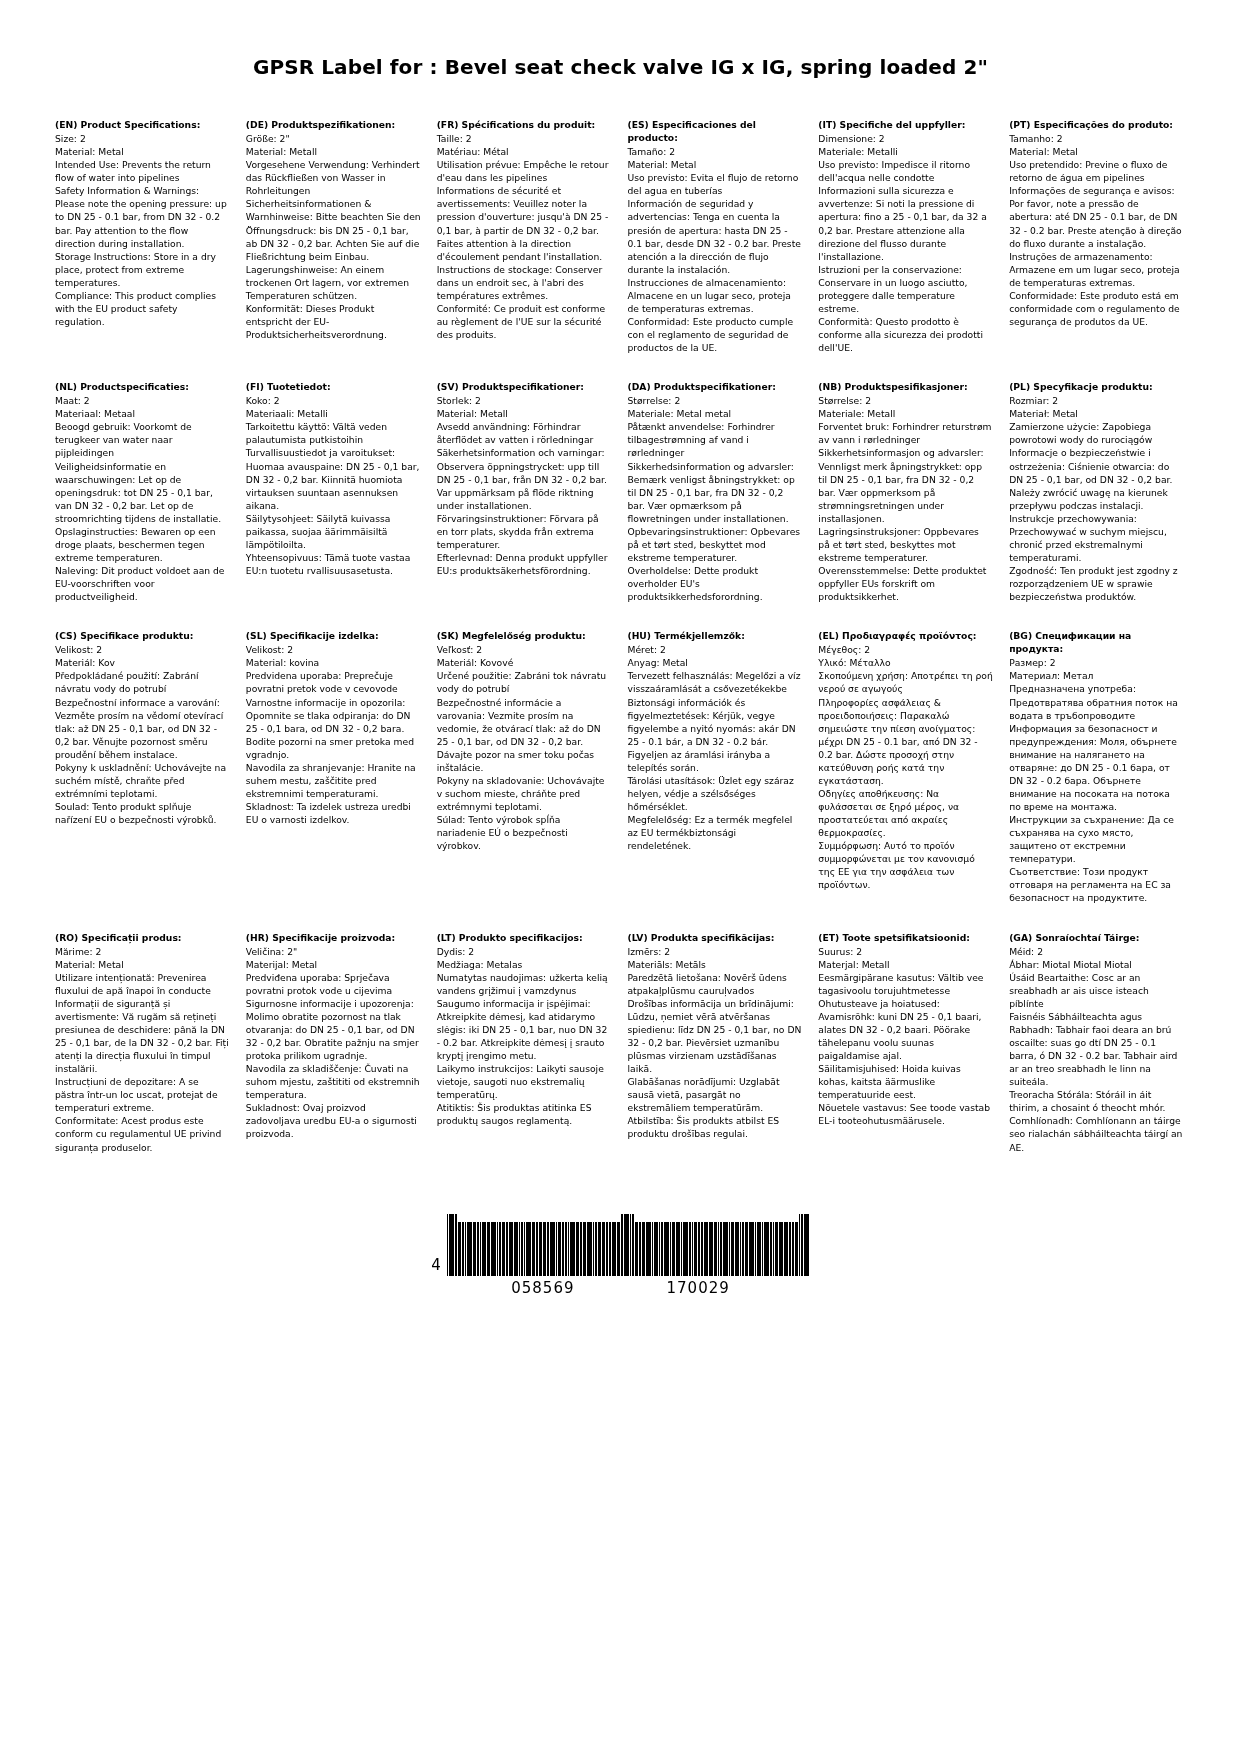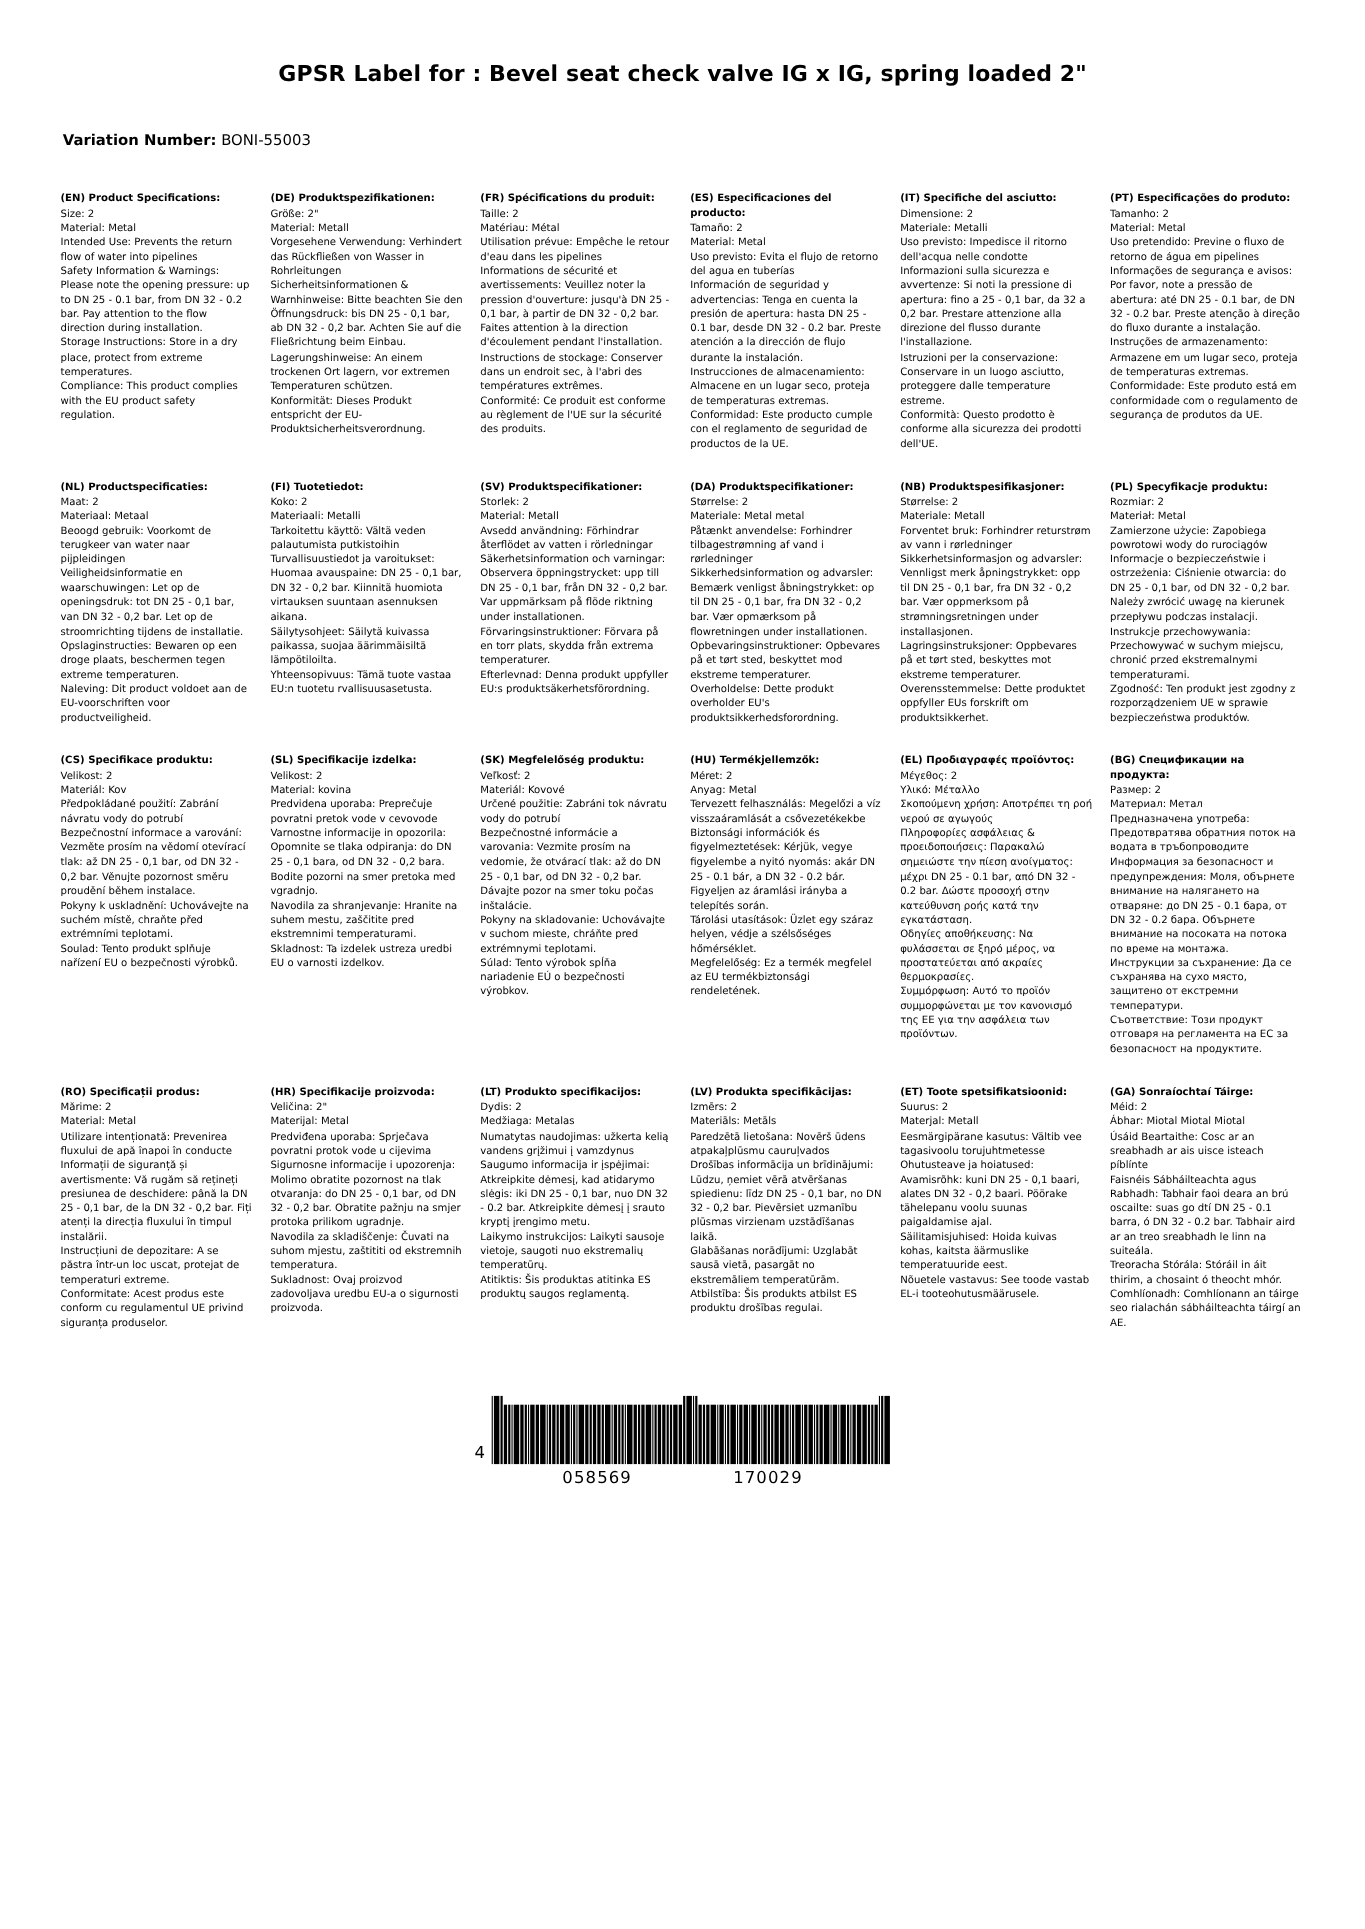--- a/index.html
+++ b/index.html
@@ -117,45 +117,41 @@
   }
 </style>
 </head>
 <body>
 
 <div class="page">
 
   <div class="doc-title">GPSR Label for : Bevel seat check valve IG x IG, spring loaded 2"</div>
 
   <div class="meta">
-    <div class="row">
-      <span class="lbl">Variation Number:</span>
-      <span class="val">BONI-55003</span>
-    </div>
   </div>
 
   <div class="spec-grid">
     <div class="spec-cell">
       <span class="hdr">(EN) Product Specifications:</span>
       <span class="body"><span class="line">Size: 2</span><span class="line">Material: Metal</span><span class="line">Intended Use: Prevents the return flow of water into pipelines</span><span class="line">Safety Information &amp; Warnings: Please note the opening pressure: up to DN 25 - 0.1 bar, from DN 32 - 0.2 bar. Pay attention to the flow direction during installation.</span><span class="line">Storage Instructions: Store in a dry place, protect from extreme temperatures.</span><span class="line">Compliance: This product complies with the EU product safety regulation.</span></span>
     </div>
     <div class="spec-cell">
       <span class="hdr">(DE) Produktspezifikationen:</span>
       <span class="body"><span class="line">Größe: 2"</span><span class="line">Material: Metall</span><span class="line">Vorgesehene Verwendung: Verhindert das Rückfließen von Wasser in Rohrleitungen</span><span class="line">Sicherheitsinformationen &amp; Warnhinweise: Bitte beachten Sie den Öffnungsdruck: bis DN 25 - 0,1 bar, ab DN 32 - 0,2 bar. Achten Sie auf die Fließrichtung beim Einbau.</span><span class="line">Lagerungshinweise: An einem trockenen Ort lagern, vor extremen Temperaturen schützen.</span><span class="line">Konformität: Dieses Produkt entspricht der EU-Produktsicherheitsverordnung.</span></span>
     </div>
     <div class="spec-cell">
       <span class="hdr">(FR) Spécifications du produit:</span>
       <span class="body"><span class="line">Taille: 2</span><span class="line">Matériau: Métal</span><span class="line">Utilisation prévue: Empêche le retour d'eau dans les pipelines</span><span class="line">Informations de sécurité et avertissements: Veuillez noter la pression d'ouverture: jusqu'à DN 25 - 0,1 bar, à partir de DN 32 - 0,2 bar. Faites attention à la direction d'écoulement pendant l'installation.</span><span class="line">Instructions de stockage: Conserver dans un endroit sec, à l'abri des températures extrêmes.</span><span class="line">Conformité: Ce produit est conforme au règlement de l'UE sur la sécurité des produits.</span></span>
     </div>
     <div class="spec-cell">
       <span class="hdr">(ES) Especificaciones del producto:</span>
       <span class="body"><span class="line">Tamaño: 2</span><span class="line">Material: Metal</span><span class="line">Uso previsto: Evita el flujo de retorno del agua en tuberías</span><span class="line">Información de seguridad y advertencias: Tenga en cuenta la presión de apertura: hasta DN 25 - 0.1 bar, desde DN 32 - 0.2 bar. Preste atención a la dirección de flujo durante la instalación.</span><span class="line">Instrucciones de almacenamiento: Almacene en un lugar seco, proteja de temperaturas extremas.</span><span class="line">Conformidad: Este producto cumple con el reglamento de seguridad de productos de la UE.</span></span>
     </div>
     <div class="spec-cell">
-      <span class="hdr">(IT) Specifiche del asciutto:</span>
+      <span class="hdr">(IT) Specifiche del uppfyller:</span>
       <span class="body"><span class="line">Dimensione: 2</span><span class="line">Materiale: Metalli</span><span class="line">Uso previsto: Impedisce il ritorno dell'acqua nelle condotte</span><span class="line">Informazioni sulla sicurezza e avvertenze: Si noti la pressione di apertura: fino a 25 - 0,1 bar, da 32 a 0,2 bar. Prestare attenzione alla direzione del flusso durante l'installazione.</span><span class="line">Istruzioni per la conservazione: Conservare in un luogo asciutto, proteggere dalle temperature estreme.</span><span class="line">Conformità: Questo prodotto è conforme alla sicurezza dei prodotti dell'UE.</span></span>
     </div>
     <div class="spec-cell">
       <span class="hdr">(PT) Especificações do produto:</span>
       <span class="body"><span class="line">Tamanho: 2</span><span class="line">Material: Metal</span><span class="line">Uso pretendido: Previne o fluxo de retorno de água em pipelines</span><span class="line">Informações de segurança e avisos: Por favor, note a pressão de abertura: até DN 25 - 0.1 bar, de DN 32 - 0.2 bar. Preste atenção à direção do fluxo durante a instalação.</span><span class="line">Instruções de armazenamento: Armazene em um lugar seco, proteja de temperaturas extremas.</span><span class="line">Conformidade: Este produto está em conformidade com o regulamento de segurança de produtos da UE.</span></span>
     </div>
 
     <div class="spec-cell">
       <span class="hdr">(NL) Productspecificaties:</span>
       <span class="body"><span class="line">Maat: 2</span><span class="line">Materiaal: Metaal</span><span class="line">Beoogd gebruik: Voorkomt de terugkeer van water naar pijpleidingen</span><span class="line">Veiligheidsinformatie en waarschuwingen: Let op de openingsdruk: tot DN 25 - 0,1 bar, van DN 32 - 0,2 bar. Let op de stroomrichting tijdens de installatie.</span><span class="line">Opslaginstructies: Bewaren op een droge plaats, beschermen tegen extreme temperaturen.</span><span class="line">Naleving: Dit product voldoet aan de EU-voorschriften voor productveiligheid.</span></span>

